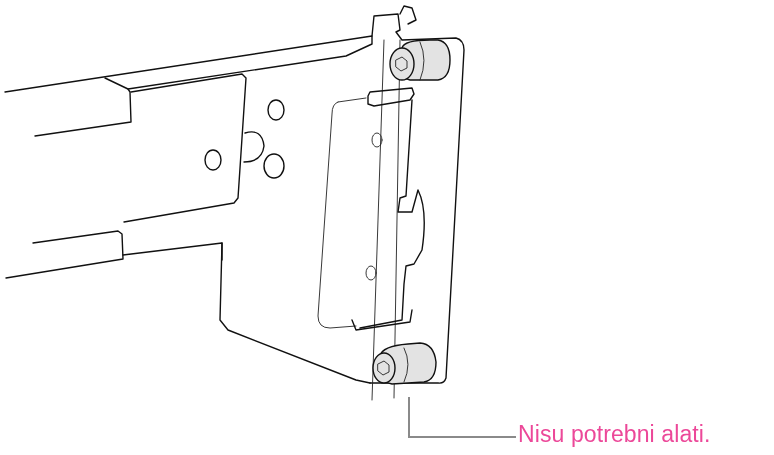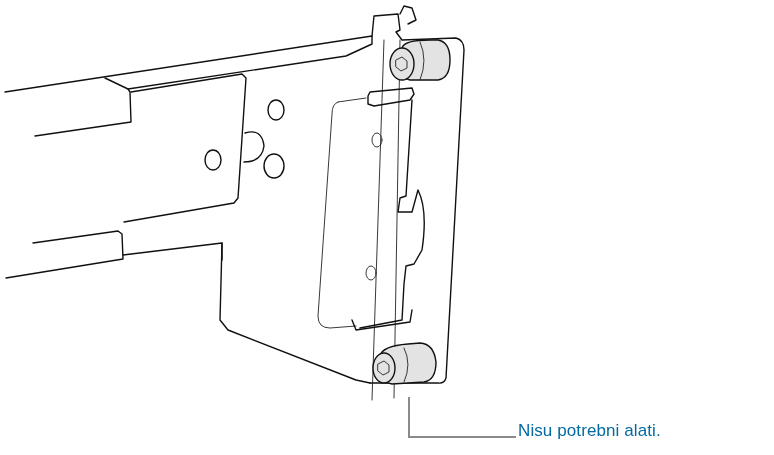--- a/index.html
+++ b/index.html
@@ -2,21 +2,21 @@
 <html><head>
   <meta charset="utf-8">
   <style>
     html, body { margin: 0; padding: 0; background: #ffffff; }
     body { width: 774px; height: 455px; position: relative; overflow: hidden; font-family: "Liberation Sans", "DejaVu Sans", sans-serif; }
     #illustration { position: absolute; left: 0; top: 0; width: 774px; height: 455px; }
     .stroke { fill: none; stroke: #111111; stroke-width: 1.4; stroke-linejoin: round; stroke-linecap: round; }
     .thin { fill: none; stroke: #222222; stroke-width: 0.9; stroke-linejoin: round; stroke-linecap: round; }
     .knob { fill: #e3e3e3; stroke: #111111; stroke-width: 1.4; }
     .callout-line { fill: none; stroke: #8a8a8a; stroke-width: 2; }
-    .caption { position: absolute; left: 518px; top: 421px; font-size: 17px; color: #0369a1; letter-spacing: 0.1px; white-space: nowrap; }
+    .caption { position: absolute; left: 518px; top: 421px; font-size: 23px; color: #ec4899; letter-spacing: 0.1px; white-space: nowrap; }
   </style>
 </head>
 <body>
 
 <svg id="illustration" viewBox="0 0 774 455" xmlns="http://www.w3.org/2000/svg">
 
   <g>
     <path class="stroke" d="M5 92 L372 36 L372 44 L346 56 L128 89"></path>
     <path class="stroke" d="M105 78 L128 89 L130 92 L131 122 L35 136"></path>
     <path class="stroke" d="M131 92 L242 74 L246 78 L238 198 L234 203 L124 222"></path>

